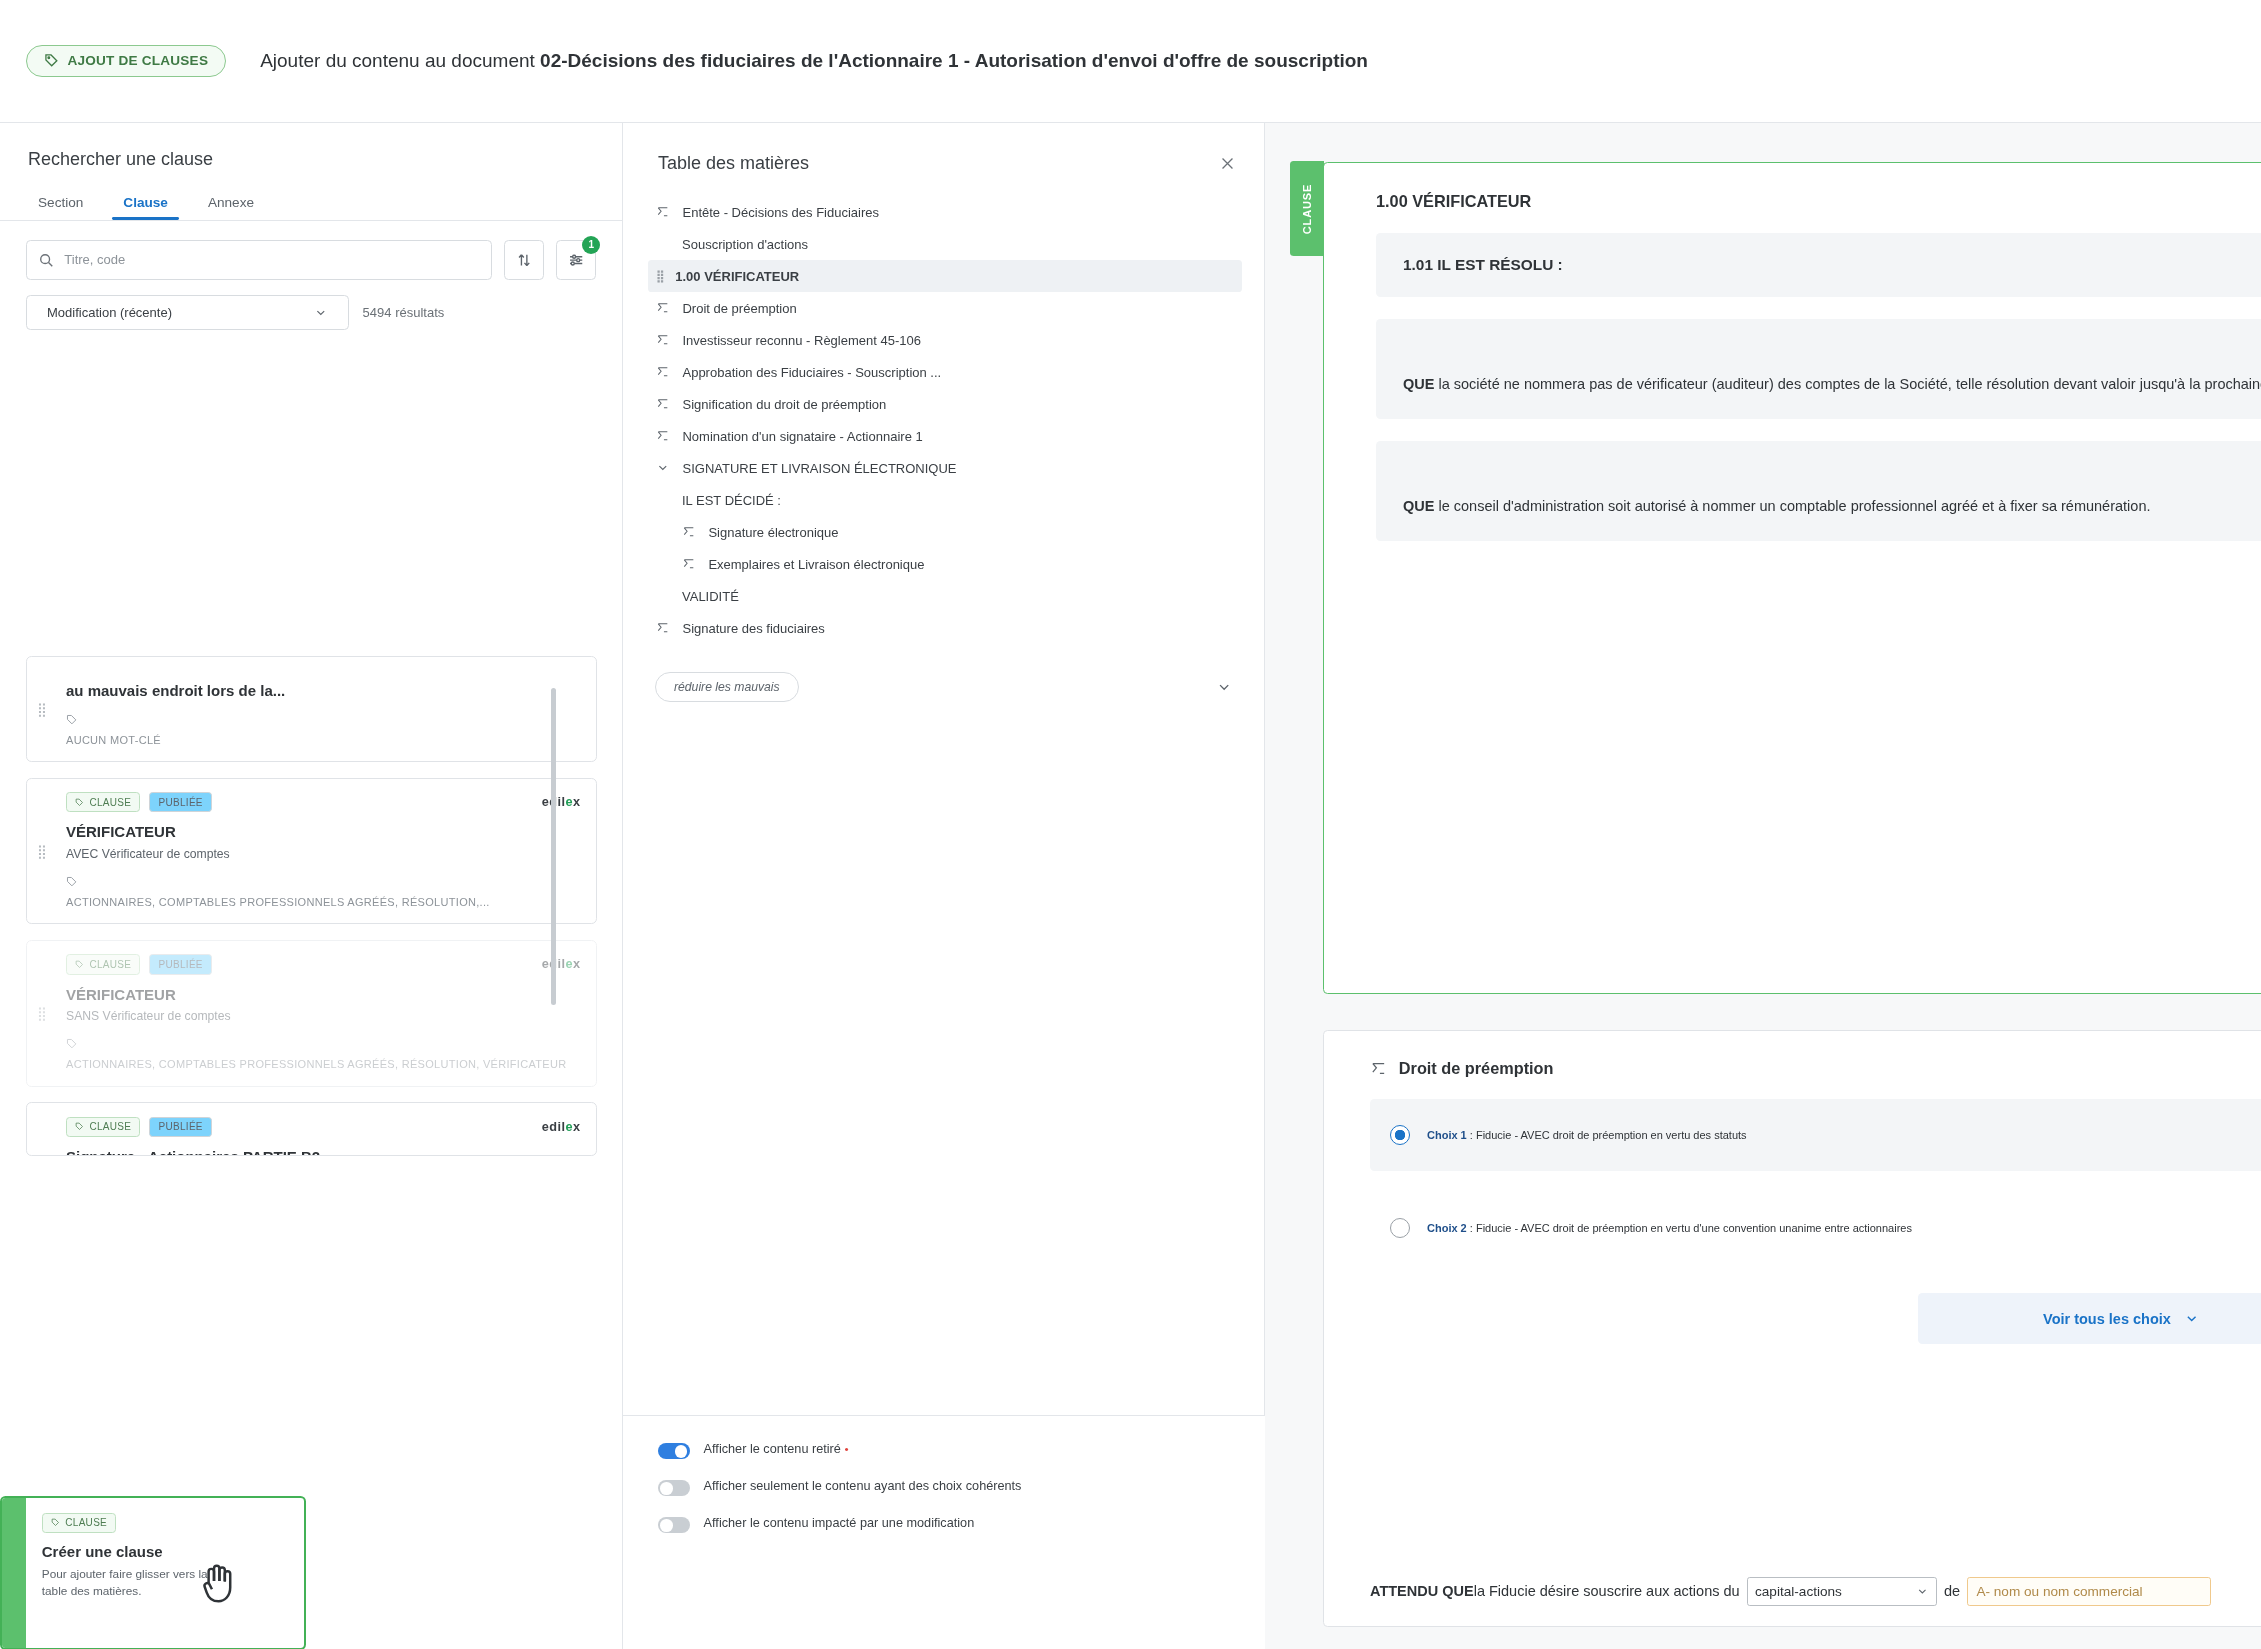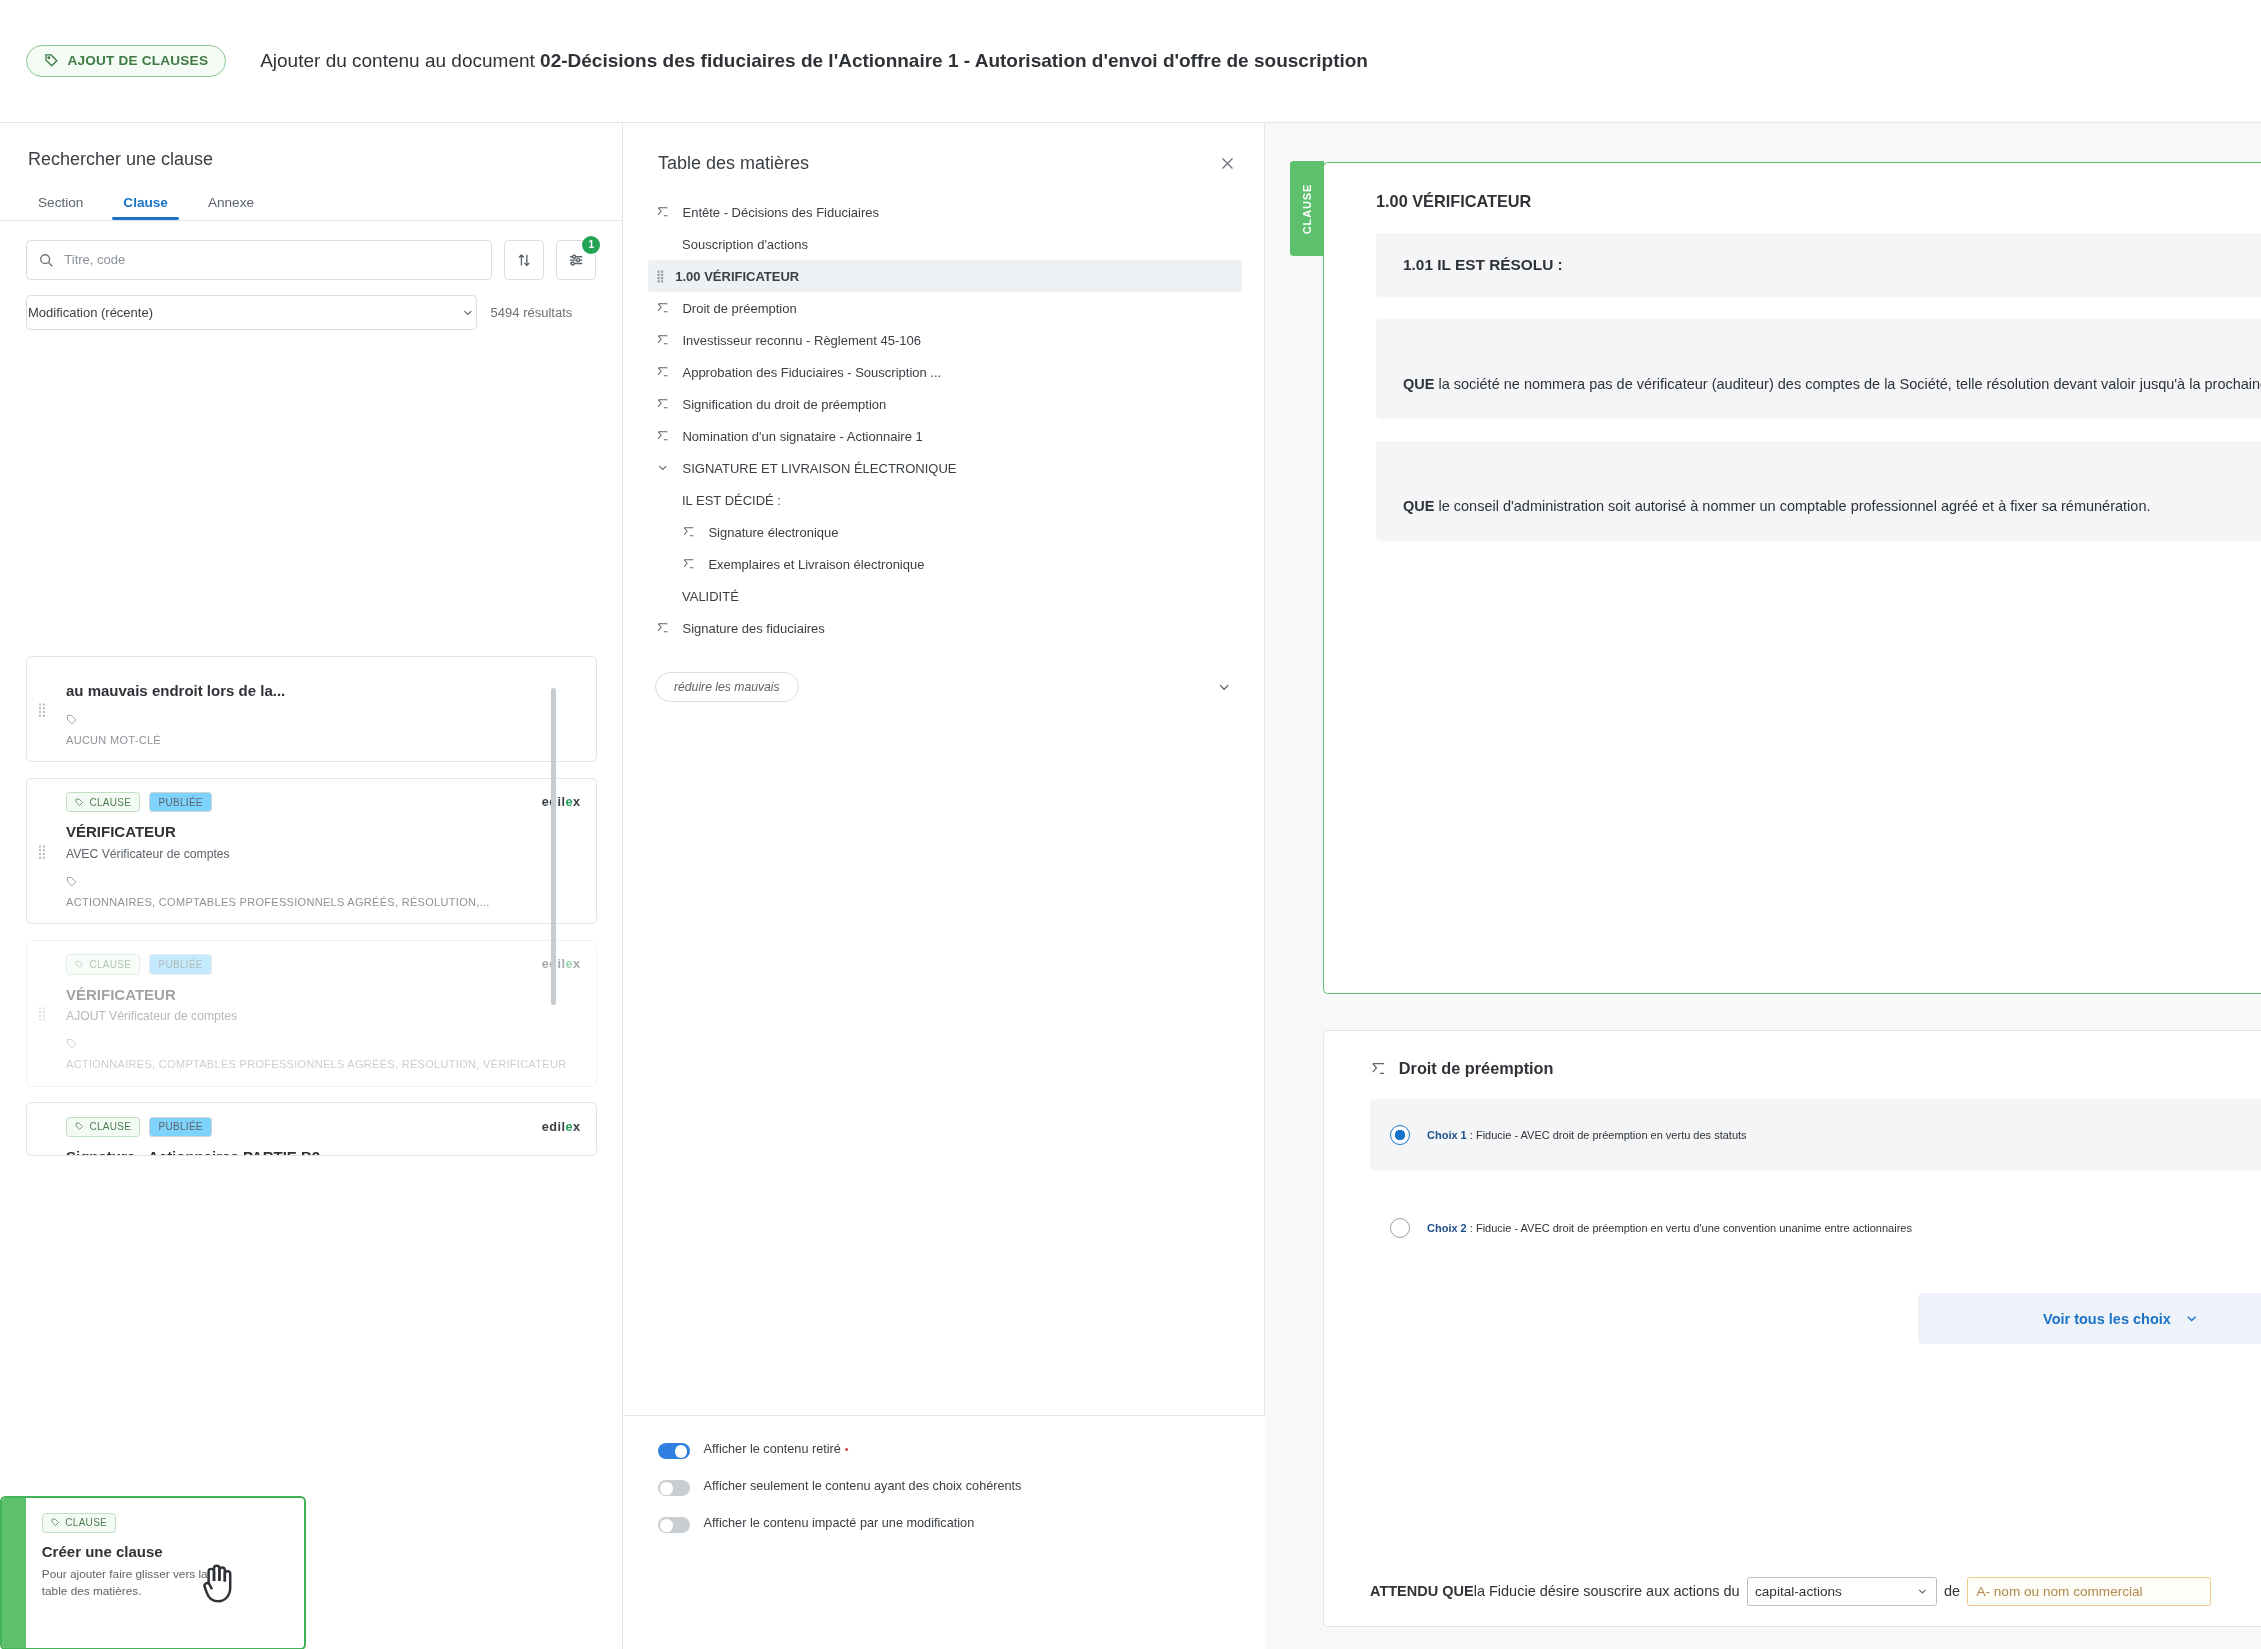--- a/index.html
+++ b/index.html
@@ -58,22 +58,22 @@
   .sq-btn {
     width:40px; height:40px; border:0.9px solid #d8dce0; border-radius:4.5px;
     display:flex; align-items:center; justify-content:center; color:#5d646b; position:relative;
   }
   .badge-green {
     position:absolute; top:-5.4px; right:-5.4px; width:18px; height:18px; border-radius:50%;
     background:#23a455; color:#fff; font-size:10px; display:flex; align-items:center; justify-content:center; font-weight:700;
   }
   .filter-row { display:flex; align-items:center; gap:13.6px; padding:15.4px 26px 0 26px; }
   .select-sort {
-    width:451px; height:35px; border:0.9px solid #d8dce0; border-radius:4.5px;
-    display:flex; align-items:center; justify-content:space-between; padding:0 1px;
+    width:323px; height:35px; border:0.9px solid #d8dce0; border-radius:4.5px;
+    display:flex; align-items:center; justify-content:space-between; padding:0 20px;
     font-size:13px; color:#3a3f44; background:#fff;
   }
   .results-count { font-size:13px; color:#6b7177; }
 
   .cards { position:absolute; top:533px; left:0; width:623px; height:823px; overflow:hidden; padding:0 26px; }
   .card {
     position:relative; border:0.9px solid #e0e3e7; border-radius:5.4px; background:#fff;
     margin-bottom:15.4px; padding:13.6px 15.4px 15.4px 39px;
   }
   .card .grip { position:absolute; left:10px; top:50%; transform:translateY(-50%); color:#b6bbc0; font-size:13.6px; letter-spacing:-1.8px; }
@@ -335,21 +335,21 @@
                 <path d="M20 12l-8 8-9-9V3h8l9 9z"></path>
               </svg>
             <span>CLAUSE</span>
           </span>
           <span class="chip pub">
               <span>PUBLIÉE</span>
             </span>
           <span class="brand">edil<i>e</i>x</span>
         </div>
         <div class="card-title">VÉRIFICATEUR</div>
-        <div class="card-sub">AJOUT Vérificateur de comptes</div>
+        <div class="card-sub">SANS Vérificateur de comptes</div>
         <div class="card-kw">
           <span>
             <svg width="11.8" height="11.8" viewBox="0 0 24 24" fill="none" stroke="#9aa0a6" stroke-width="2">
                 <path d="M20 12l-8 8-9-9V3h8l9 9z"></path>
               </svg>
           </span>
           <span>ACTIONNAIRES, COMPTABLES PROFESSIONNELS AGRÉÉS, RÉSOLUTION, VÉRIFICATEUR</span>
         </div>
       </div>
 

